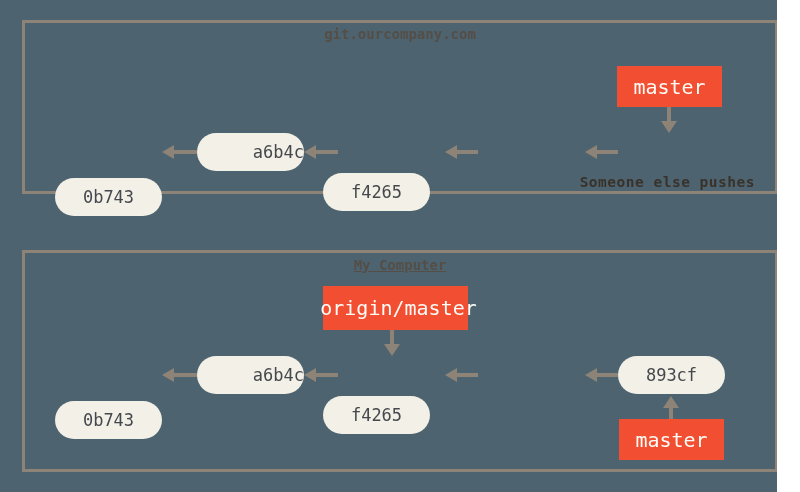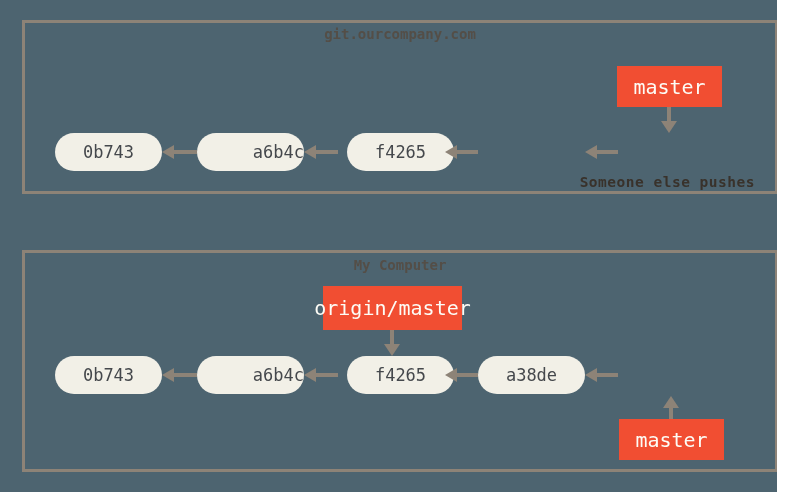--- a/index.html
+++ b/index.html
@@ -38,21 +38,21 @@
     position:absolute;
     width:107px;height:38px;
     background:var(--node-fill);
     border-radius:19px;
     color:var(--node-text);
     font-size:17px;line-height:38px;
     text-align:center;
   }
   .row-remote .node{top:110px;}
   .row-local .node{top:103px;}
-  .pos0{left:30px;} .pos1{left:172px;text-align:right;} .pos2{left:322px;} .pos3{left:453px;} .pos4{left:593px;}
+  .pos0{left:30px;margin-top:45px;} .pos1{left:172px;text-align:right;} .pos2{left:298px;margin-top:40px;} .pos3{left:453px;} .pos4{left:593px;}
   .harrow{
     position:absolute;height:14px;
     display:flex;align-items:center;
   }
   .row-remote .harrow{top:122px;}
   .row-local .harrow{top:115px;}
   .head-left{
     width:0;height:0;
     border-top:7px solid transparent;
     border-bottom:7px solid transparent;
@@ -123,33 +123,33 @@
     </div>
     <div class="harrow" style="left:560px;width:33px;">
       <span class="head-left"></span>
         <span class="shaft"></span>
     </div>
 
     <div class="annotation">Someone else pushes</div>
   </section>
 
   <section class="repo-box local row-local">
-    <div class="box-title" style="top:4px;">My Computer</div>
+    <div class="box-title" style="top:4px;text-decoration:underline;">My Computer</div>
 
-    <div class="branch-label" style="left:298px;top:33px;width:139px;height:44px;">origin/master</div>
+    <div class="branch-label" style="left:298px;top:33px;width:139px;height:44px;padding-left:6px;">origin/master</div>
 
     <div class="varrow" style="left:359px;top:77px;">
       <span class="vshaft" style="height:14px;"></span>
       <span class="head-down"></span>
     </div>
 
     <div class="node pos0">0b743</div>
     <div class="node pos1">a6b4c</div>
     <div class="node pos2">f4265</div>
-    <div class="node pos3">a38de</div>
+    <div class="node pos4">893cf</div>
 
     <div class="harrow" style="left:137px;width:35px;">
       <span class="head-left"></span>
         <span class="shaft"></span>
     </div>
     <div class="harrow" style="left:279px;width:34px;">
       <span class="head-left"></span>
         <span class="shaft"></span>
     </div>
     <div class="harrow" style="left:420px;width:33px;">

